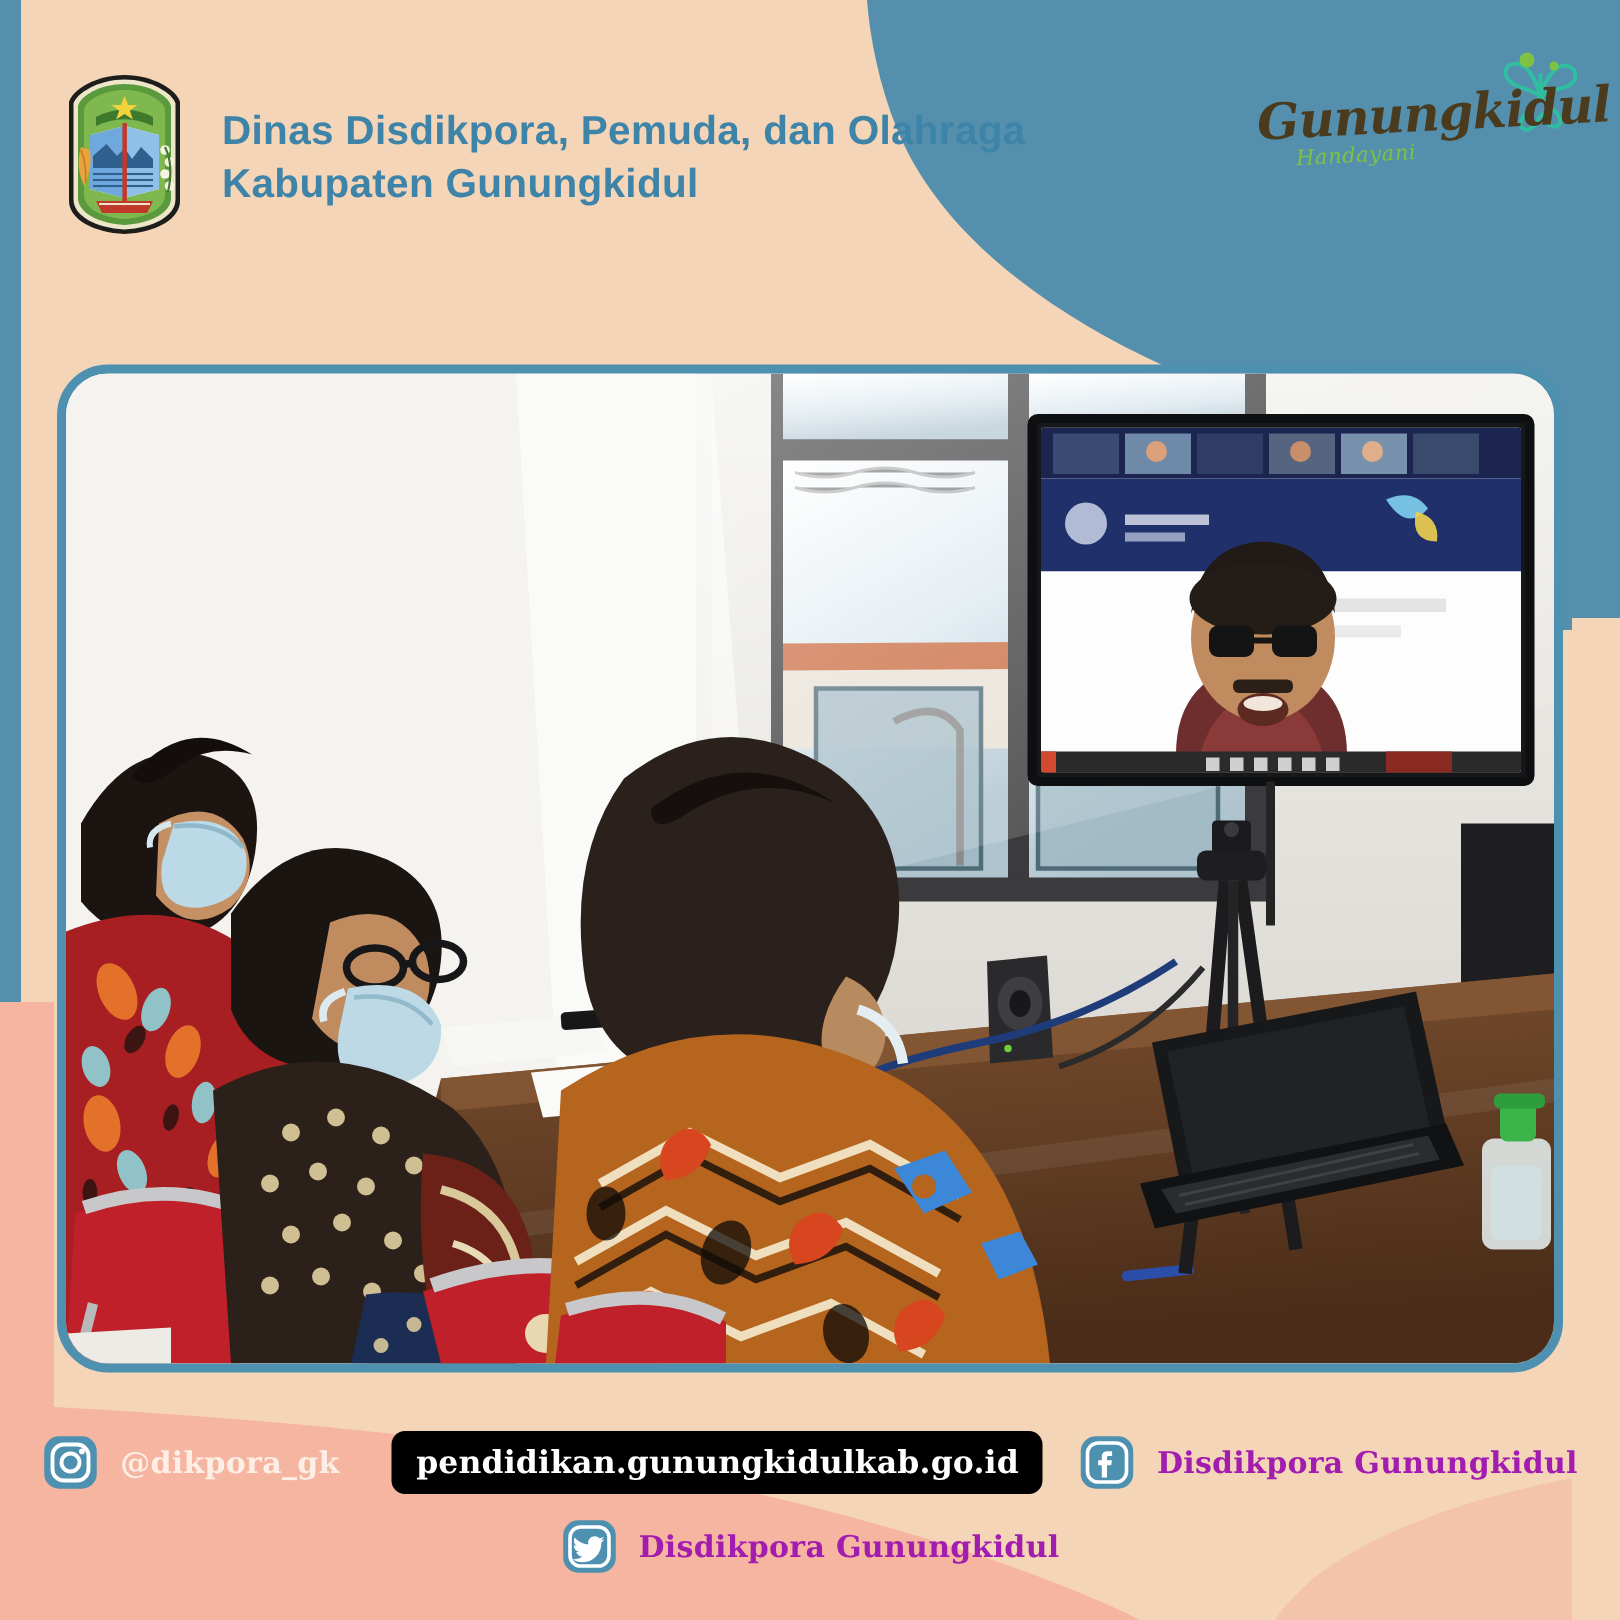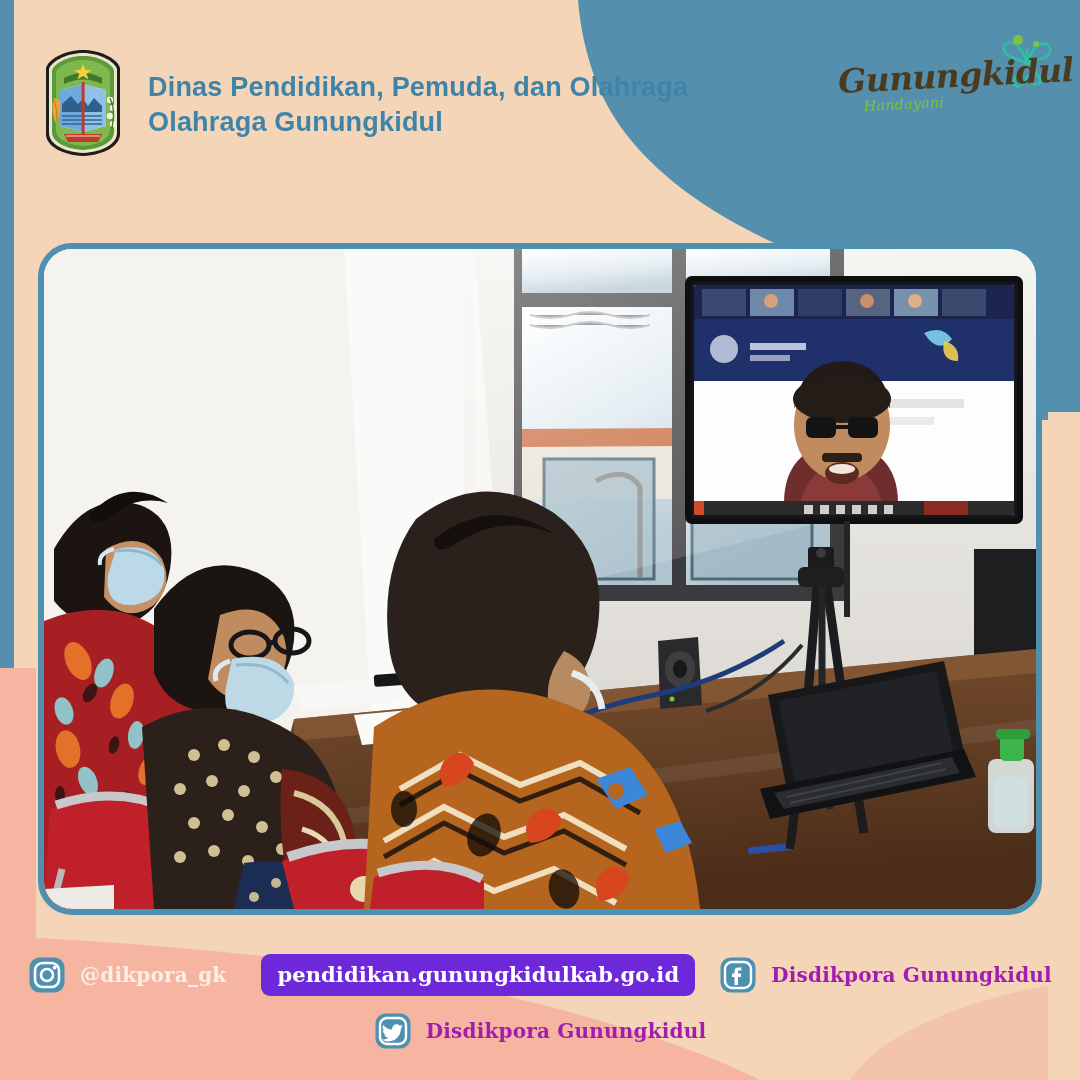--- a/index.html
+++ b/index.html
@@ -31,21 +31,21 @@
 
   
   #footer{position:absolute;left:0;right:0;top:948px;height:120px;}
   .frow{display:flex;align-items:center;justify-content:center;gap:14px;}
   .frow1{margin-top:6px;}
   .frow2{margin-top:16px;}
   .sico{width:38px;height:38px;flex:0 0 auto;}
   .flabel{color:#FDEFE6;font-family:"DejaVu Serif",serif;font-weight:bold;font-size:20px;
     letter-spacing:.2px;white-space:nowrap;}
   .flabel.dim{color:#a21caf;}
-  #site-pill{background:#6d28d9;border-radius:9px;padding:8px 16px 9px;margin-left:21px;margin-right:10px;}
+  #site-pill{background:#000000;border-radius:9px;padding:8px 16px 9px;margin-left:21px;margin-right:10px;}
   #site-pill span{color:#FFFFFF;font-family:"DejaVu Serif",serif;font-weight:bold;font-size:21px;
     letter-spacing:.1px;white-space:nowrap;}
 </style>
 </head>
 <body>
 
 <div id="poster">
 
   <svg class="bg" viewBox="0 0 1080 1080">
     <rect x="0" y="0" width="1080" height="1080" fill="#F5D5B8"></rect>
@@ -97,22 +97,22 @@
           <circle cx="73" cy="60" r="3.2"></circle>
         <circle cx="70" cy="68" r="3.2"></circle>
           <circle cx="73" cy="76" r="3.2"></circle>
       </g>
       <path d="M70,50 Q76,62 72,80" stroke="#3E7A2C" stroke-width="1.4" fill="none"></path>
       <path d="M24,86 L62,86 L58,94 L28,94 Z" fill="#C0392B"></path>
       <path d="M26,88 L60,88" stroke="#EDE6C8" stroke-width="1.2"></path>
     </svg>
 
     <div id="header-text">
-      <div class="h-line">Dinas Pendidikan, Pemuda, dan Olahraga</div>
-      <div class="h-line">Olahraga Gunungkidul</div>
+      <div class="h-line">Dinas Disdikpora, Pemuda, dan Olahraga</div>
+      <div class="h-line">Kabupaten Gunungkidul</div>
     </div>
   </div>
 
   <div id="brand">
     <svg id="brand-mark" viewBox="0 0 62 62">
       <g fill="none" stroke="#2FBFA0" stroke-width="2.6" stroke-linecap="round">
         <path d="M31,34 C22,28 10,28 8,20 C6,12 16,10 22,16 C27,21 29,28 31,34 Z"></path>
         <path d="M31,34 C40,28 52,30 54,22 C56,14 46,11 40,17 C35,22 33,28 31,34 Z"></path>
         <path d="M31,34 C26,42 16,48 18,54 C20,59 28,56 30,48"></path>
         <path d="M31,34 C36,42 46,46 44,52 C42,57 34,54 32,46"></path>

